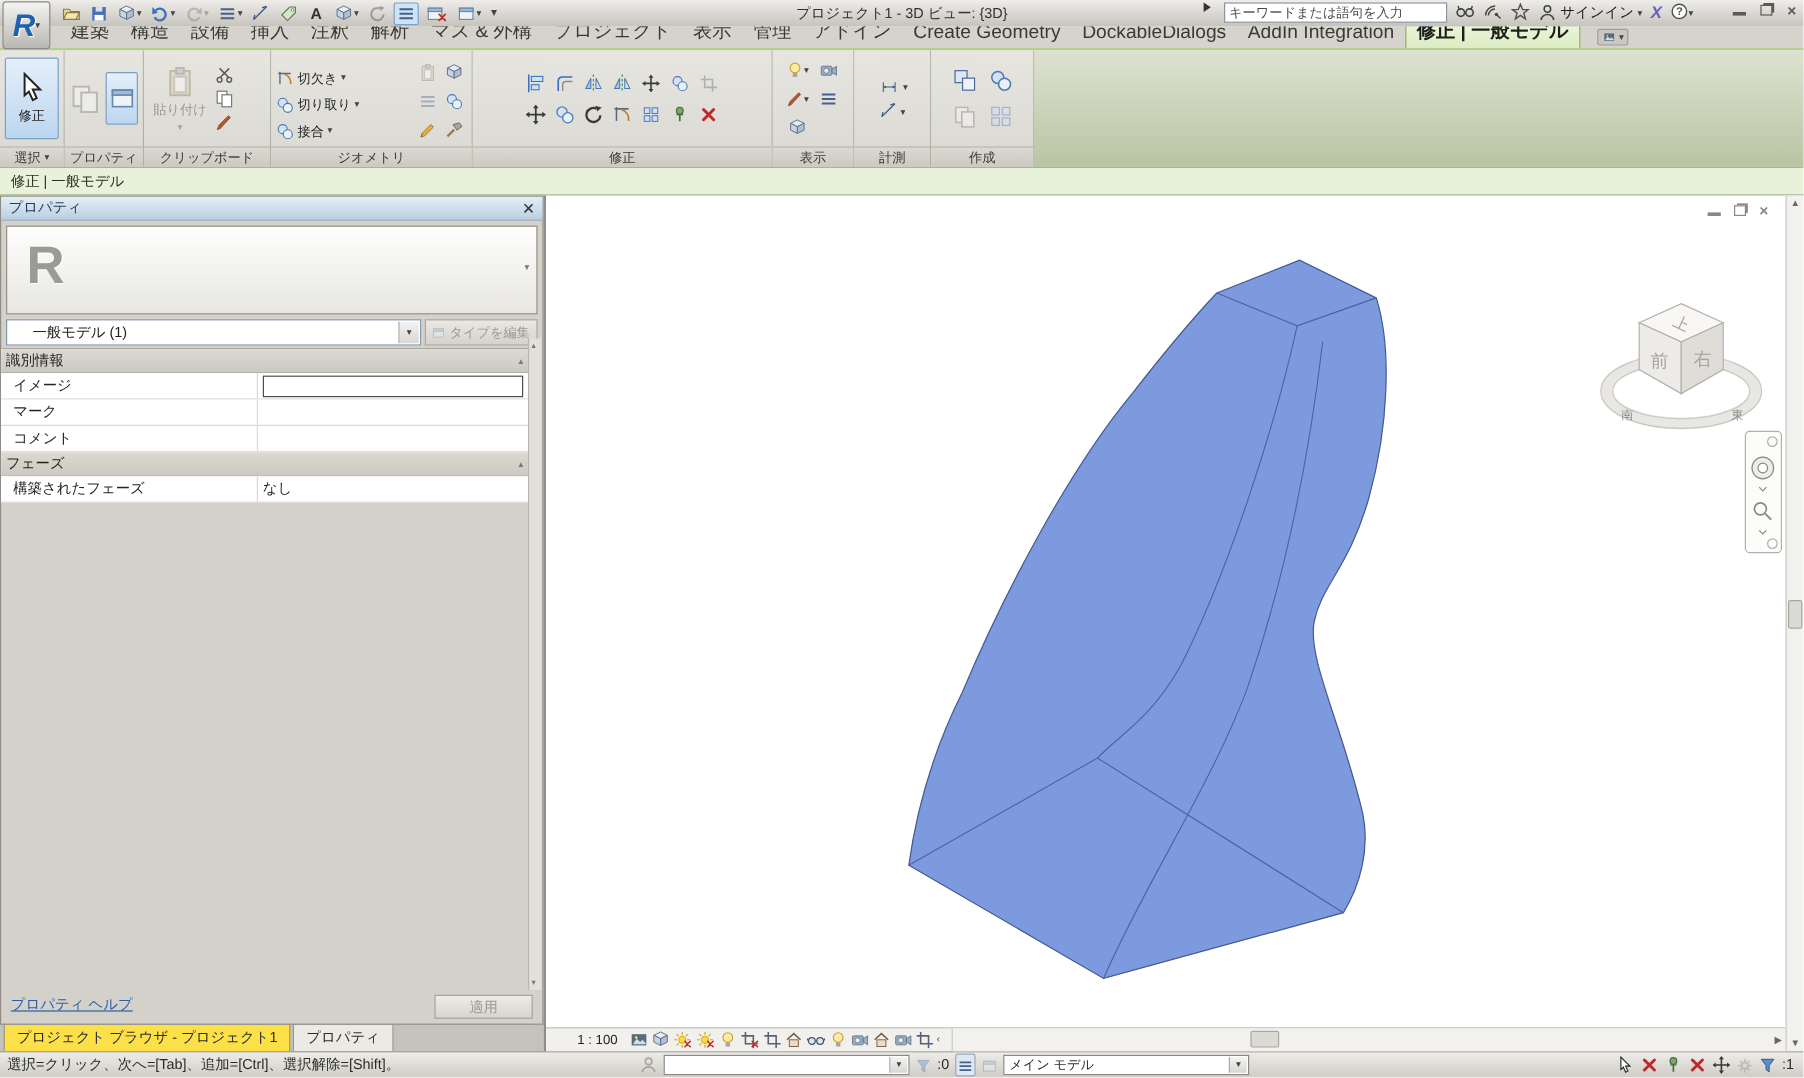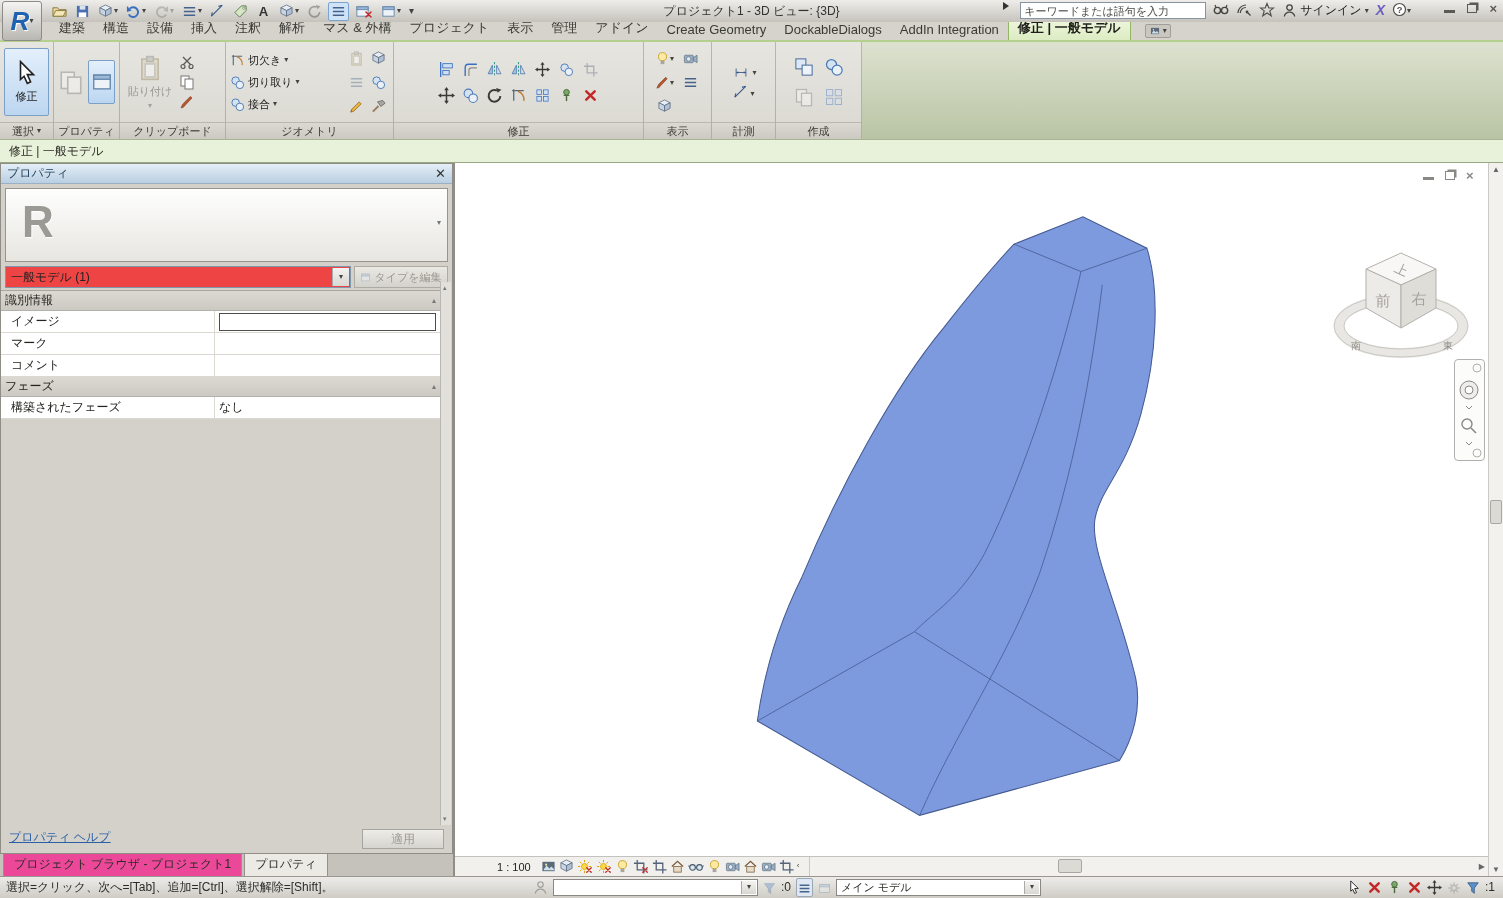--- a/index.html
+++ b/index.html
@@ -19,21 +19,21 @@
   .infocenter{position:absolute;right:92px;top:2px;display:flex;gap:7px}
   .ic-search{width:186px;height:17px;border:1px solid #88949f;font-size:11px;padding:0 3px;background:#fff}
   .ic-search::placeholder{color:#4a4a46;opacity:1}
   .xlogo{color:#6b5fc4;font-weight:bold;font-style:italic;font-size:14px}
   .winbtns{position:absolute;right:6px;top:4px;display:flex;gap:12px;align-items:center}
   .wb-min{width:11px;height:9px;border-bottom:3px solid #5c5a55}
   .wb-max{width:10px;height:9px;border:1.5px solid #5c5a55;box-shadow:2px -2px 0 -0.5px #5c5a55}
   .wb-close{font-size:13px;font-weight:bold;color:#5c5a55;line-height:9px}
   
   .tabrow{height:20px;background:#d6d3cc;display:flex;align-items:flex-end;padding-left:50px;border-bottom:2px solid #b5cf8e}
-  .rtab{padding:2px 9px 3px;font-size:13px;color:#3a3a35;white-space:nowrap}
+  .rtab{padding:2px 9px 3px;font-size:16px;color:#3a3a35;white-space:nowrap}
   .rtab.active{background:linear-gradient(#f0f7e0,#dcecc2);border:1px solid #94b564;border-bottom:none;font-weight:bold;color:#1e1e1a}
   .tab-extra{margin-left:14px;margin-bottom:2px;display:flex;align-items:center;gap:2px;background:#cac7c0;border:1px solid #a09e97;border-radius:2px;padding:0 3px;height:14px}
   
   .ribbon{height:98px;display:flex;background:linear-gradient(180deg,#e4e8d9,#c9d3b3);border-bottom:1px solid #a9b495}
   .panel{display:flex;flex-direction:column;border-right:1px solid rgba(120,130,105,.45);background:linear-gradient(#e6e5e0,#dad8d1)}
   .pbody{flex:1;display:flex;align-items:center;padding:2px 4px;gap:3px}
   .plab{height:17px;font-size:11px;color:#3a3a33;text-align:center;background:linear-gradient(#dbd9d2,#cbc9c1);border-top:1px solid #b9b7af;display:flex;align-items:center;justify-content:center;gap:3px}
   .bigbtn{width:46px;height:68px;display:flex;flex-direction:column;align-items:center;justify-content:center;gap:3px;font-size:11px;border:1px solid transparent;border-radius:2px}
   .bigbtn.sel{border-color:#7aa0c8;background:linear-gradient(#e4effb,#bcd6f0)}
   .mrow{display:flex;align-items:center;gap:3px;font-size:11px;height:22px;white-space:nowrap}
@@ -45,46 +45,46 @@
   
   .main{display:flex;height:713px}
   .left{width:455px;display:flex;flex-direction:column;background:#cdcac4;border-right:2px solid #8f8d86}
   .palette{flex:1;display:flex;flex-direction:column;background:#d4d1cb;border:1px solid #8f8d86;position:relative}
   .palhead{height:20px;background:linear-gradient(#e4eef7,#b9cfe2);display:flex;align-items:center;padding:0 6px;color:#23425e;border-bottom:1px solid #9ab0c4}
   .palhead .close-x{margin-left:auto;font-weight:bold;color:#333;font-size:13px}
   .preview{margin:4px 4px 2px;height:74px;background:linear-gradient(#fefefd,#e7e6e1);border:1px solid #96948c;position:relative}
   .preview .bigR{position:absolute;left:16px;top:8px;font-size:44px;font-weight:bold;color:#9c9a94;text-shadow:1px 1px 0 #fff}
   .preview .pcaret{position:absolute;right:6px;top:30px;color:#777}
   .typerow{display:flex;gap:3px;margin:2px 4px;height:22px}
-  .typesel{flex:1;background:#ef4444;border:1px solid #7f97ad;display:flex;align-items:center;padding-left:5px;position:relative}
+  .typesel{flex:1;background:#ffffff;border:1px solid #7f97ad;display:flex;align-items:center;padding-left:21px;position:relative}
   .typesel .dd{position:absolute;right:1px;top:1px;bottom:1px;width:17px;background:linear-gradient(#f4f3f1,#d9d7d2);border-left:1px solid #aaa;display:flex;align-items:center;justify-content:center}
   .editbtn{width:94px;background:linear-gradient(#eae8e3,#d4d2cc);border:1px solid #adaba3;color:#9b9991;font-size:11px;display:flex;align-items:center;justify-content:center;gap:3px}
   .grid{background:#fff;border-top:1px solid #a8a6a0;margin-right:12px}
   .sect{height:20px;background:linear-gradient(#dcd9d3,#ccc9c2);border-bottom:1px solid #b3b1ab;display:flex;align-items:center;padding:0 4px;color:#23231f}
   .sect .sg{margin-left:auto;font-size:8px;color:#777}
   .prow{height:22px;display:flex;border-bottom:1px solid #dbd8d2;background:#fff}
   .plabel{width:214px;padding-left:10px;border-right:1px solid #dbd8d2;display:flex;align-items:center;color:#23231f}
   .pval{flex:1;display:flex;align-items:center;padding:0 4px;color:#23231f}
   .pval .focusbox{flex:1;height:18px;border:1px solid #4e4e4a;background:#fff}
   .pfill{flex:1}
   .pscroll{position:absolute;right:1px;top:118px;bottom:28px;width:11px;background:#e2e0da;border-left:1px solid #b9b7b1}
   .pscroll span{position:absolute;left:2px;font-size:7px;color:#777}
   .helprow{height:24px;display:flex;align-items:flex-start;justify-content:space-between;padding:0 8px}
   .helplink{color:#2a5fa5;text-decoration:underline}
   .applybtn{width:82px;height:20px;background:linear-gradient(#edece8,#d6d4ce);border:1px solid #a7a59f;color:#9b9991;display:flex;align-items:center;justify-content:center}
   .paltabs{height:22px;display:flex;align-items:flex-end;gap:2px;padding-left:3px;background:#c5c2bc}
-  .ptab{padding:2px 10px 3px;border:1px solid #94928b;border-bottom:none;background:#ec4899;font-size:12px;color:#2c2c27;white-space:nowrap}
+  .ptab{padding:2px 10px 3px;border:1px solid #94928b;border-bottom:none;background:#fde047;font-size:12px;color:#2c2c27;white-space:nowrap}
   .ptab.active{background:#eceae5}
   
   .canvas{flex:1;position:relative;background:#fff}
   .viewwin{position:absolute;left:968px;top:8px;display:flex;gap:11px;align-items:center;z-index:5}
   .vscroll{position:absolute;right:0;top:0;width:15px;height:713px;background:#f2f1ee;border-left:1px solid #cbc9c5;z-index:6}
   .vthumb{position:absolute;left:1px;right:1px;top:337px;height:24px;background:#dcdad5;border:1px solid #a9a7a2;border-radius:2px}
   .varr{position:absolute;left:0;right:0;text-align:center;font-size:8px;color:#666}
-  .viewbar{position:absolute;left:0;bottom:0;height:20px;width:1033px;background:#f1f0ed;border-top:1px solid #c4c2be;display:flex;align-items:center;padding-left:16px;z-index:5}
+  .viewbar{position:absolute;left:0;bottom:0;height:20px;width:1033px;background:#f1f0ed;border-top:1px solid #c4c2be;display:flex;align-items:center;padding-left:0;z-index:5}
   .scalebtn{font-size:11px;color:#23231f;padding:0 10px 0 26px;white-space:nowrap}
   .vbicons{display:flex;align-items:center;gap:3px}
   .hscroll{flex:1;height:100%;margin-left:10px;background:#f2f1ee;border-left:1px solid #cbc9c5;position:relative}
   .hthumb{position:absolute;left:248px;top:2px;width:24px;height:14px;background:#dcdad5;border:1px solid #a9a7a2;border-radius:2px}
   .harr{position:absolute;right:3px;top:5px;font-size:8px;color:#666}
   
   .statusbar{height:22px;background:linear-gradient(#edece8,#cfccc6);border-top:1px solid #99968f;display:flex;align-items:center;padding:0 6px;position:relative;font-size:12px;color:#2c2c27}
   .sb-mid{position:absolute;left:533px;display:flex;align-items:center;gap:5px}
   .sb-combo{width:205px;height:17px;background:#fff;border:1px solid #8a8882;position:relative;font-size:11px;padding-left:4px;display:flex;align-items:center}
   .sb-combo .dd{position:absolute;right:1px;top:1px;bottom:1px;width:15px;background:linear-gradient(#f4f3f1,#d9d7d2);border-left:1px solid #aaa;display:flex;align-items:center;justify-content:center}
@@ -486,21 +486,21 @@
               <use href="#s-brush"></use>
             </svg></span>
       </div>
     </div>
     <div class="plab">
         <span>クリップボード</span>
       </div>
   </div>
 
   <div class="panel" style="width:168px">
-    <div class="pbody" style="align-items:center">
+    <div class="pbody" style="align-items:flex-end">
       <div style="display:flex;flex-direction:column;justify-content:center">
         <div class="mrow">
             <svg class="i" width="15" height="15">
               <use href="#s-trim"></use>
             </svg>
             <span>切欠き</span>
             <span class="caret">▾</span>
           </div>
         <div class="mrow">
             <svg class="i" width="15" height="15">

